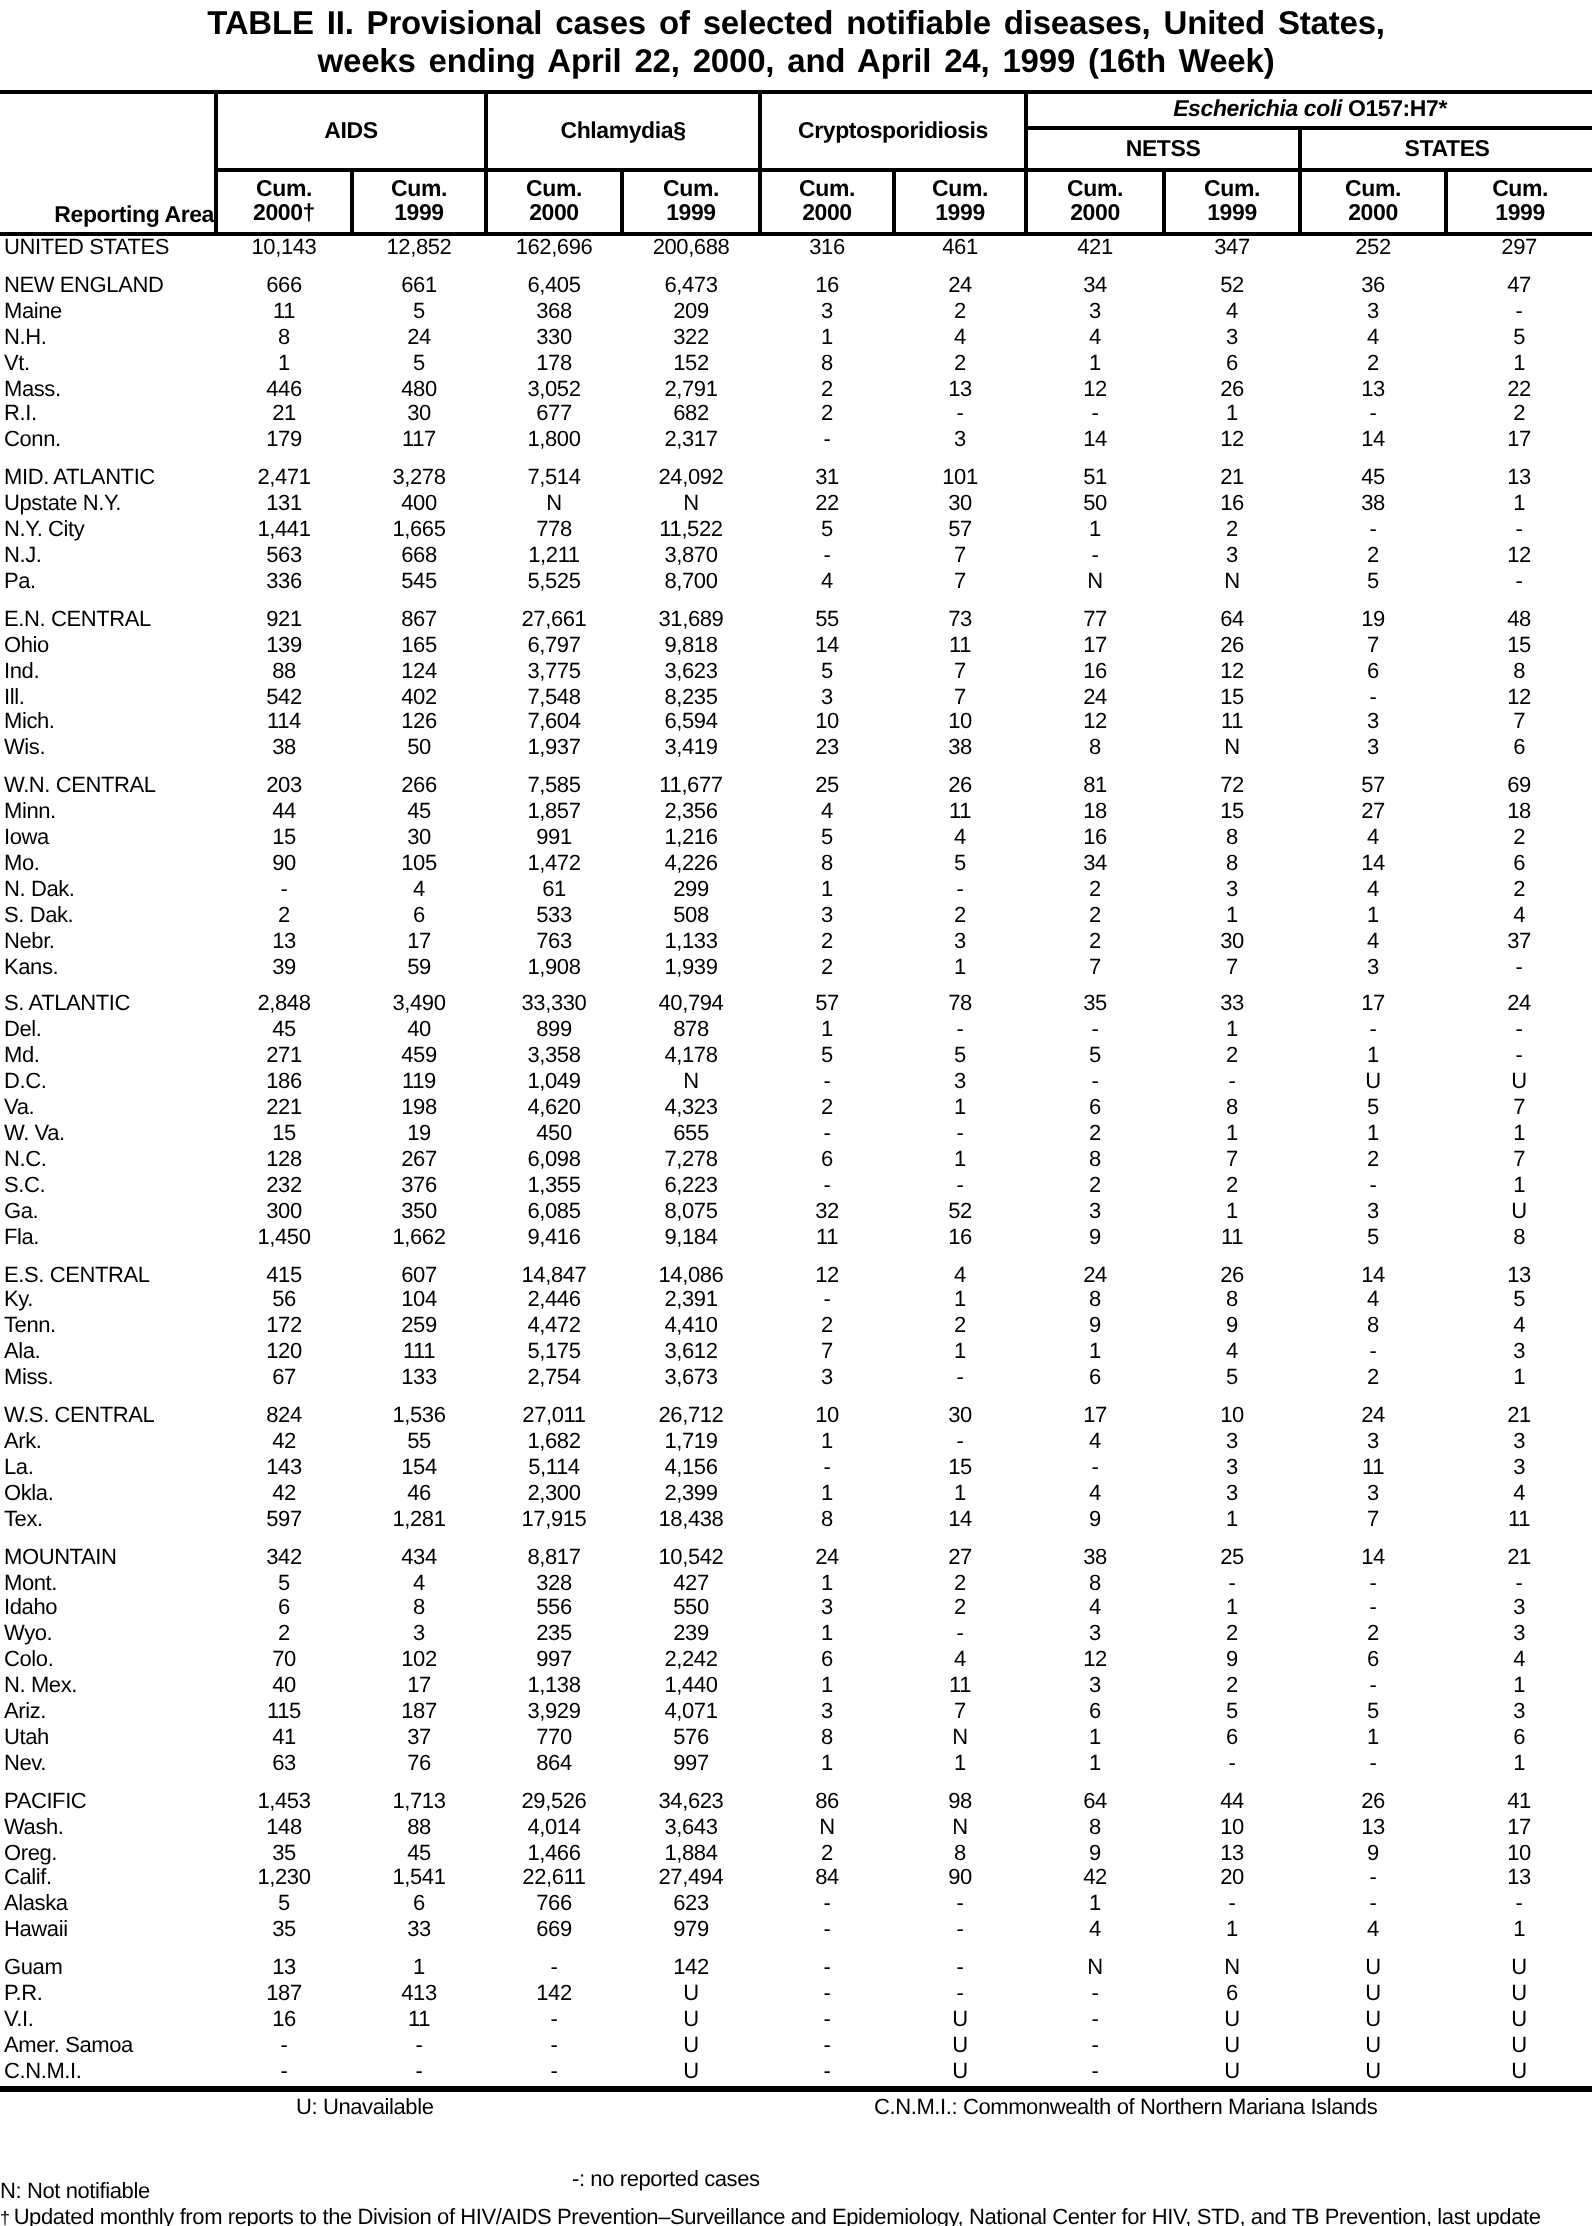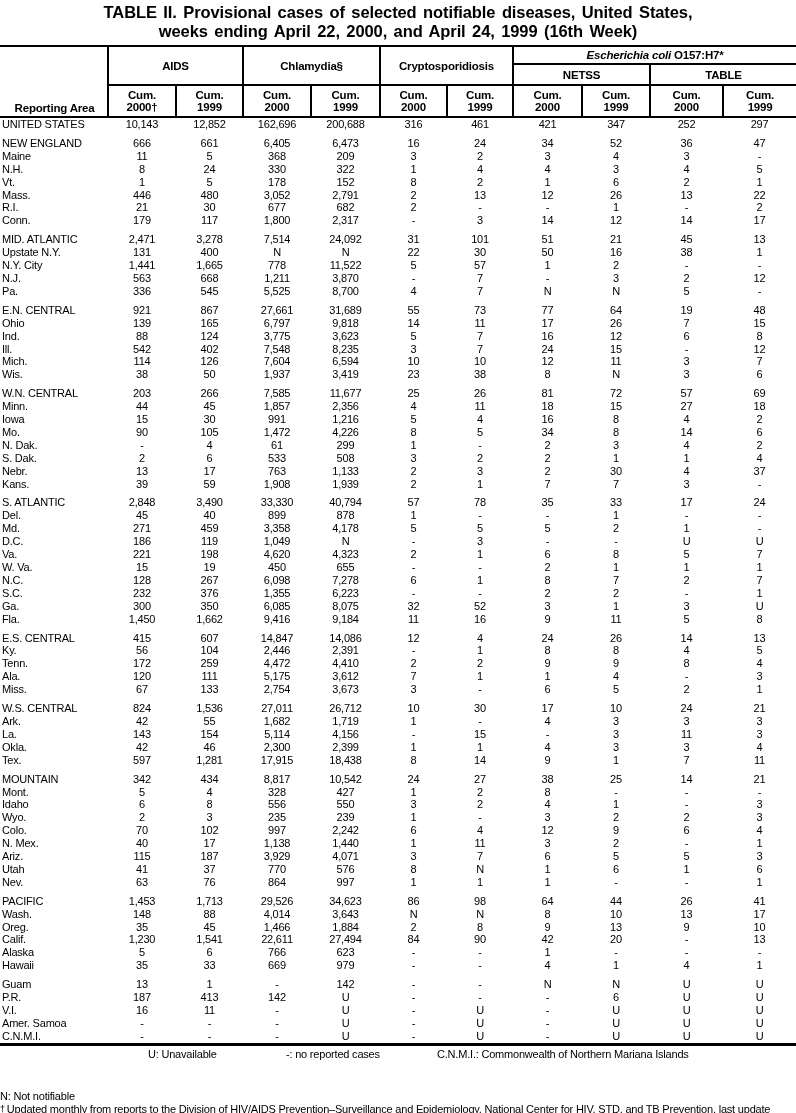--- a/index.html
+++ b/index.html
@@ -32,21 +32,21 @@
     border: 2px solid #000;
     font-weight: bold;
     padding: 0;
     font-size: 11.5px;
     letter-spacing: -0.2px;
     text-align: center;
     vertical-align: middle;
   }
   thead th.ra {
     border-left: none;
-    text-align: center;
+    text-align: right;
     vertical-align: bottom;
     padding: 17px 0 2px 2px;
     font-size: 11.5px;
   }
   thead th.edge-r { border-right: none; }
   thead tr.r1 th { height: 16px; }
   thead tr.r2 th { height: 19px; }
   thead tr.r3 th { height: 30px; margin-left: 48px; }
   th.cum { white-space: pre-line; line-height: 12.5px; }
   th.ecoli i { font-style: italic; }
@@ -62,21 +62,21 @@
   tr.gap td { height: 6px; line-height: 6px; font-size: 2px; }
   .legend {
     display: flex;
     font-size: 11px;
     letter-spacing: -0.2px;
     margin-top: 2px;
     line-height: 13px;
   }
   .legend .l1 { width: 148px; margin-top: 42px; }
   .legend .l2 { width: 138px; }
-  .legend .l3 { width: 151px; }
+  .legend .l3 { width: 151px; margin-top: 36px; }
   .legend .l4 { flex: 1; }
   .footnotes {
     font-size: 11px;
     line-height: 12.2px;
     letter-spacing: -0.2px;
   }
   .fn {
     padding-left: 10px;
     text-indent: -10px;
   }
@@ -114,21 +114,21 @@
     <thead>
       <tr class="r1">
         <th class="ra" rowspan="3">Reporting Area</th>
         <th colspan="2" rowspan="2">AIDS</th>
         <th colspan="2" rowspan="2">Chlamydia§</th>
         <th colspan="2" rowspan="2">Cryptosporidiosis</th>
         <th colspan="4" class="ecoli edge-r"><i>Escherichia coli</i><span> O157:H7*</span></th>
       </tr>
       <tr class="r2">
         <th colspan="2">NETSS</th>
-        <th colspan="2" class="edge-r">TABLE</th>
+        <th colspan="2" class="edge-r">STATES</th>
       </tr>
       <tr class="r3" id="cum-row">
           <th class="cum">Cum.
 2000†</th>
           <th class="cum">Cum.
 1999</th>
           <th class="cum">Cum.
 2000</th>
           <th class="cum">Cum.
 1999</th>

